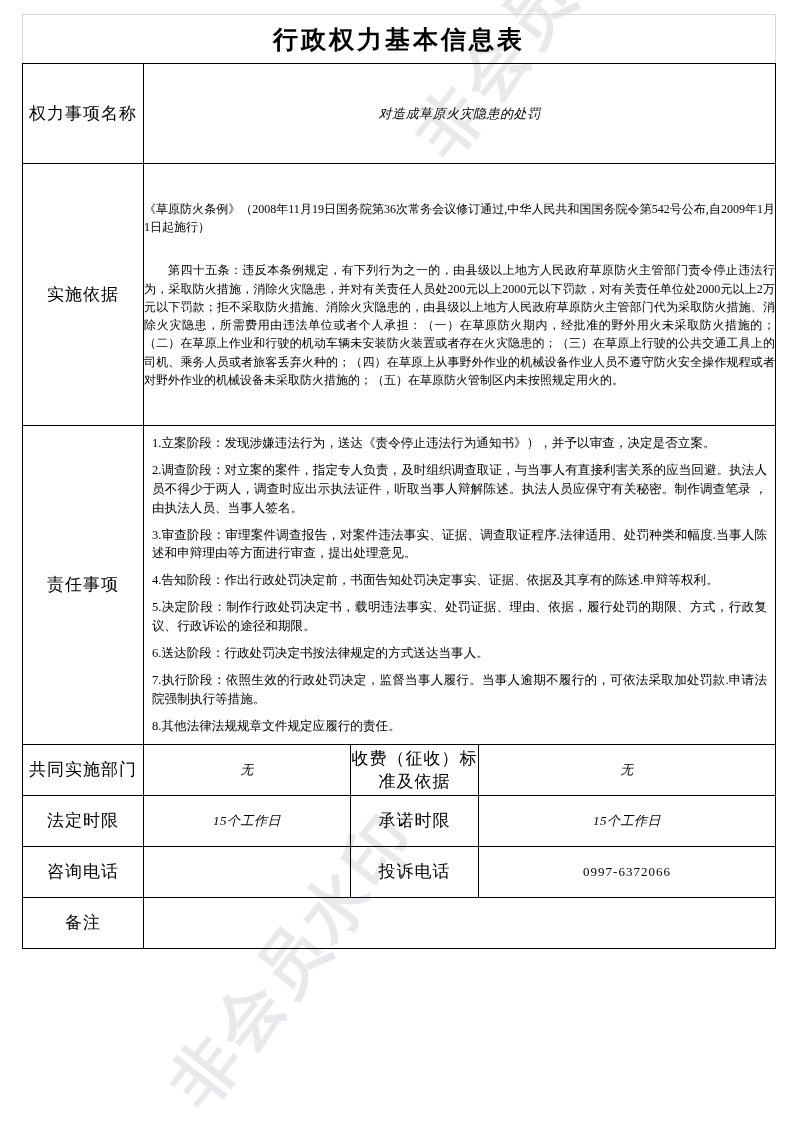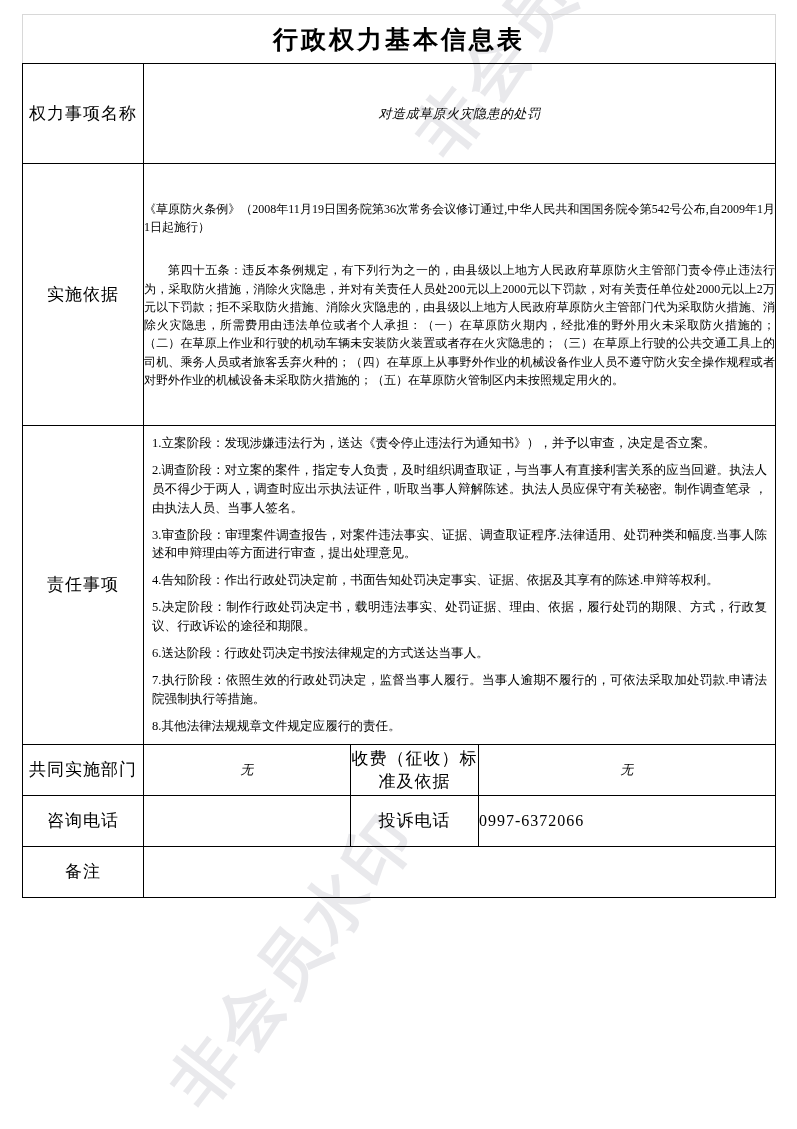--- a/index.html
+++ b/index.html
@@ -91,22 +91,22 @@
   }
   
   .val-center {
     text-align: center;
     font-size: 13px;
     letter-spacing: 0.5px;
     padding: 4px 6px;
     font-style: italic;
   }
   .val-num {
-    text-align: left;
-    font-size: 16px;
+    text-align: center;
+    font-size: 13px;
     letter-spacing: 1px;
     padding: 4px 6px;
     margin-top: 18px;
   }
   
   .val-para {
     text-align: justify;
     font-size: 12px;
     line-height: 1.52;
     padding: 7px 8px 7px 8px;
@@ -185,20 +185,26 @@
 
 
 
       <tr style="height:51px">
         <td class="lbl">共同实施部门</td>
         <td class="val-center">无</td>
         <td class="lbl">收费（征收）标准及依据</td>
         <td class="val-center">无</td>
       </tr>
 
+      <tr style="height:51px">
+        <td class="lbl">法定时限</td>
+        <td class="val-center">15个工作日</td>
+        <td class="lbl">承诺时限</td>
+        <td class="val-center">15个工作日</td>
+      </tr>
 
       <tr style="height:51px">
         <td class="lbl">咨询电话</td>
         <td class="val-num"></td>
         <td class="lbl">投诉电话</td>
         <td class="val-num">0997-6372066</td>
       </tr>
 
       <tr style="height:51px">
         <td class="lbl">备注</td>

